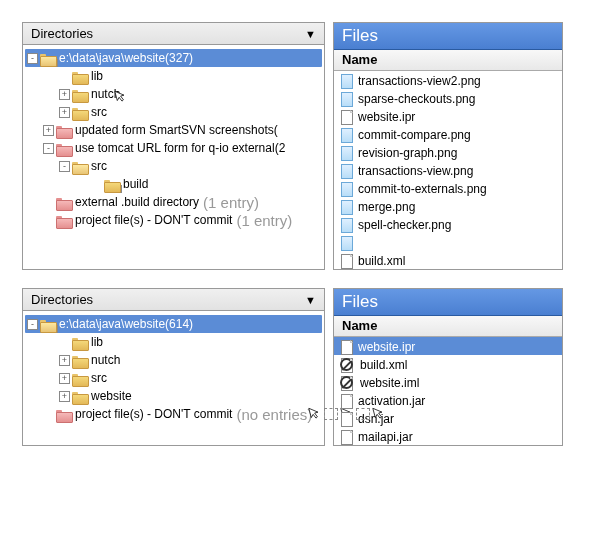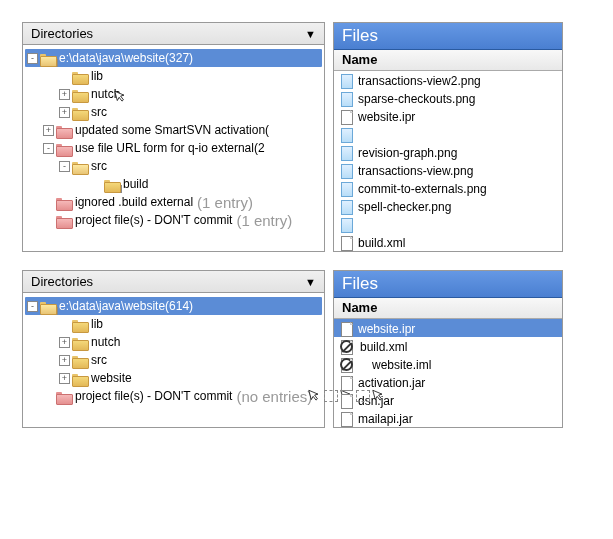--- a/index.html
+++ b/index.html
@@ -78,49 +78,49 @@
         <div class="tree-row">
           <span class="ind" style="width: 32px;"></span>
           <span class="exp">+</span>
           <span class="fld"></span>
           <span>src</span>
         </div>
         <div class="tree-row">
           <span class="ind" style="width: 16px;"></span>
           <span class="exp">+</span>
           <span class="fld red"></span>
-          <span>updated some SmartSVN activation</span>
+          <span>updated form SmartSVN screenshots</span>
           <span> (</span>
         </div>
         <div class="tree-row">
           <span class="ind" style="width: 16px;"></span>
           <span class="exp">-</span>
           <span class="fld red"></span>
-          <span>use file URL form for q-io external</span>
+          <span>use tomcat URL form for q-io external</span>
           <span> (2</span>
         </div>
         <div class="tree-row">
           <span class="ind" style="width: 32px;"></span>
           <span class="exp">-</span>
           <span class="fld open"></span>
           <span>src</span>
         </div>
         <div class="tree-row">
           <span class="ind" style="width: 64px;"></span>
           <span class="exp-empty"></span>
           <span class="fld">
             <span class="link-badge">↗</span>
           </span>
           <span>build</span>
         </div>
         <div class="tree-row">
           <span class="ind" style="width: 16px;"></span>
           <span class="exp-empty"></span>
           <span class="fld red"></span>
-          <span>ignored .build external</span>
+          <span>external .build directory</span>
           <span class="dim-inline">(1 entry)</span>
         </div>
         <div class="tree-row">
           <span class="ind" style="width: 16px;"></span>
           <span class="exp-empty"></span>
           <span class="fld red"></span>
           <span>project file(s) - DON'T commit</span>
           <span class="dim-inline">(1 entry)</span>
         </div>
       </div>
@@ -140,32 +140,37 @@
         <div class="file-row">
           <span class="fic png"></span>
           <span>sparse-checkouts.png</span>
         </div>
         <div class="file-row">
           <span class="fic ipr"></span>
           <span>website.ipr</span>
         </div>
         <div class="file-row">
           <span class="fic png"></span>
+          <span>commit-compare.png</span>
         </div>
         <div class="file-row">
           <span class="fic png"></span>
           <span>revision-graph.png</span>
         </div>
         <div class="file-row">
           <span class="fic png"></span>
           <span>transactions-view.png</span>
         </div>
         <div class="file-row">
           <span class="fic png"></span>
           <span>commit-to-externals.png</span>
+        </div>
+        <div class="file-row">
+          <span class="fic png"></span>
+          <span>merge.png</span>
         </div>
         <div class="file-row">
           <span class="fic png"></span>
           <span>spell-checker.png</span>
         </div>
         <div class="file-row">
           <span class="fic png"></span>
         </div>
         <div class="file-row">
           <span class="fic"></span>
@@ -246,21 +251,21 @@
         <div class="file-row">
           <span class="fic">
             <span class="prohibit"></span>
           </span>
           <span style="margin-left: 2px;">build.xml</span>
         </div>
         <div class="file-row">
           <span class="fic ipr">
             <span class="prohibit"></span>
           </span>
-          <span style="margin-left: 14px;">website.iml</span>
+          <span style="margin-left: 2px;">website.iml</span>
         </div>
         <div class="file-row">
           <span class="fic"></span>
           <span>activation.jar</span>
         </div>
         <div class="file-row">
           <span class="fic"></span>
           <span>dsn.jar</span>
         </div>
         <div class="file-row">

